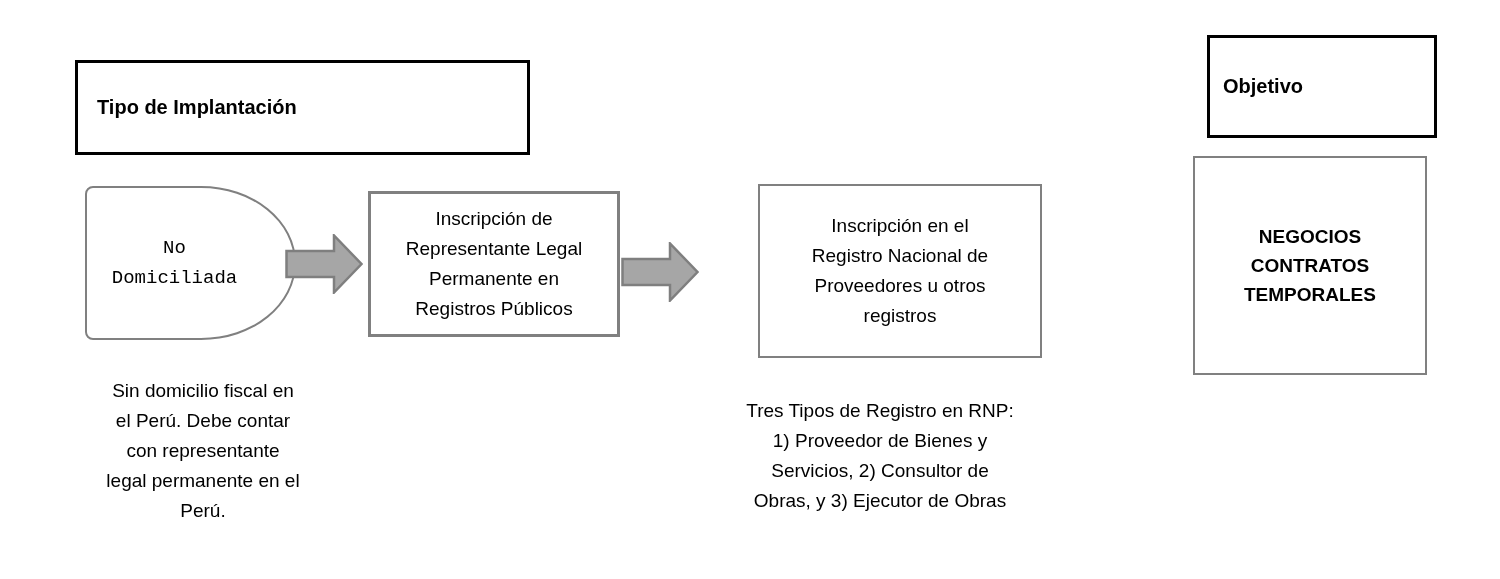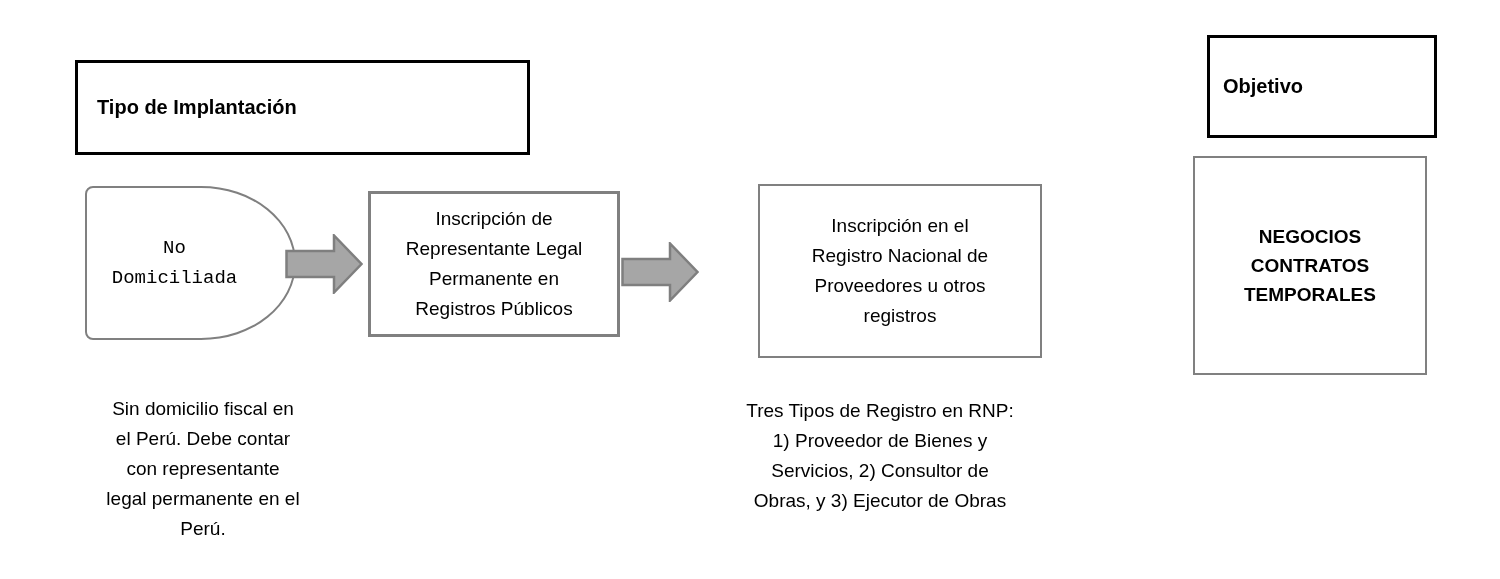--- a/index.html
+++ b/index.html
@@ -71,21 +71,21 @@
   }
 
   
   .caption {
     position: absolute;
     text-align: center;
     font-size: 19px;
     line-height: 30px;
     white-space: pre-line;
   }
-  #caption-no-domiciliada   { left: 70px;  top: 376px; width: 266px; margin-top: 18px; }
+  #caption-no-domiciliada   { left: 70px;  top: 376px; width: 266px; }
   #caption-registro-publico { left: 345px; top: 382px; width: 286px; }
   #caption-registro-rnp     { left: 718px; top: 396px; width: 324px; }
 </style>
 </head>
 <body>
 
 <div class="canvas">
 
   <div class="header-box" id="header-tipo">
     <span class="header-label">Tipo de Implantación</span>

